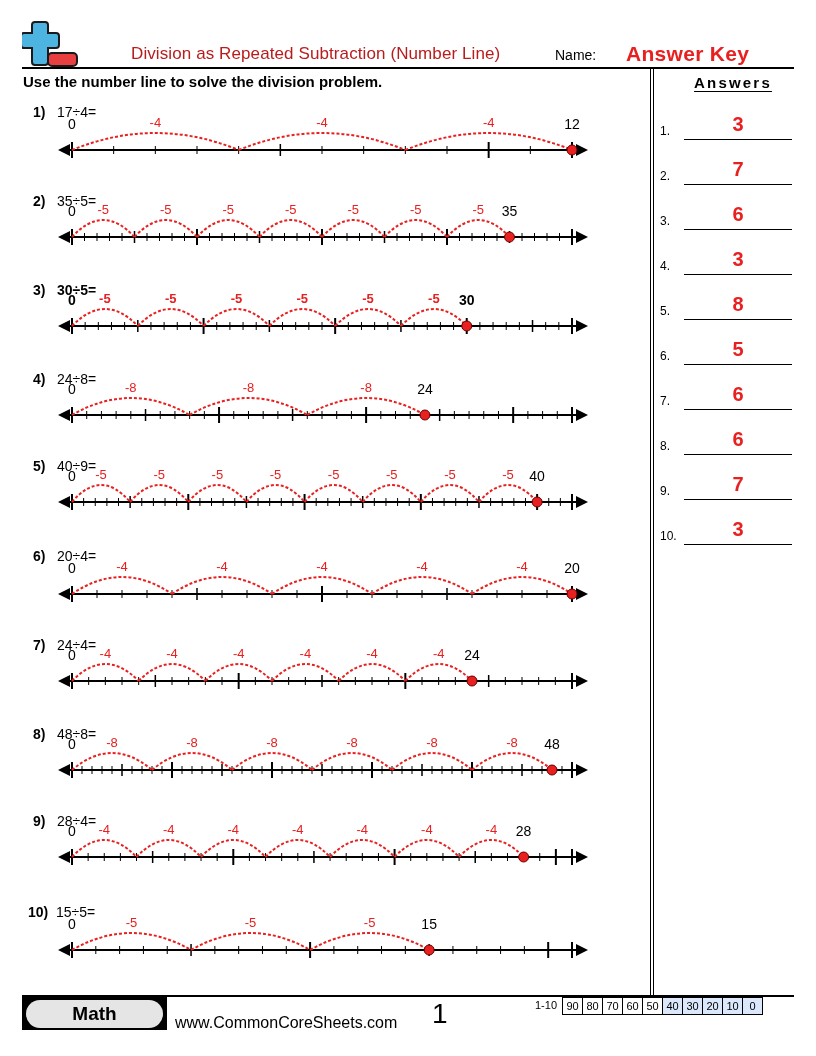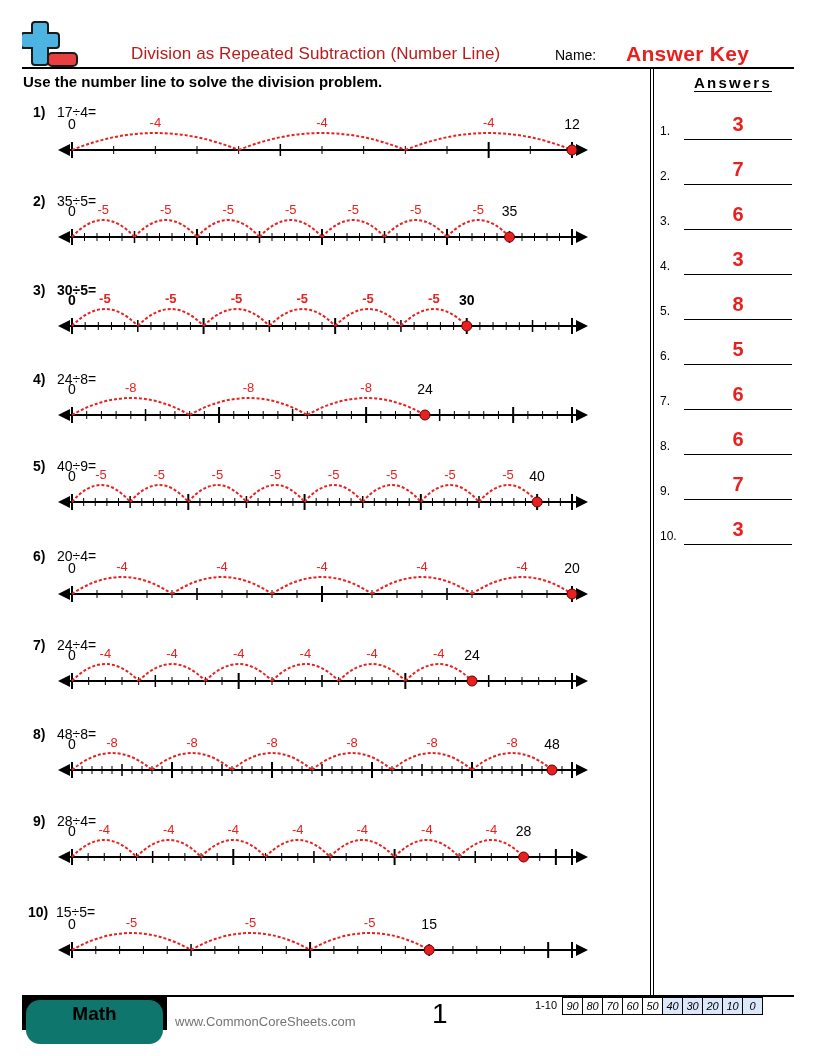--- a/index.html
+++ b/index.html
@@ -16,25 +16,25 @@
   .ans-num{position:absolute;left:0;bottom:2px;font-size:12px;}
   .ans-line{position:absolute;left:24px;right:8px;bottom:0;height:1.5px;background:#000;}
   .ans-val{position:absolute;left:24px;right:8px;bottom:4px;text-align:center;font-size:20px;font-weight:bold;color:#e8201f;}
   .problem{position:absolute;left:0;width:640px;height:80px;}
   .p-label{position:absolute;left:33px;top:0;font-size:14px;}
   .p-label b{display:inline-block;width:24px;}
   .p-label.ten b{width:28px;margin-left:-5px;}
   .nl{position:absolute;left:0;top:0;}
   .footer-rule{position:absolute;left:22px;top:995px;width:772px;height:2px;background:#000;}
   .math-box{position:absolute;left:22px;top:997px;width:145px;height:33px;background:#000;}
-  .math-pill{position:absolute;left:26px;top:1000px;width:137px;height:44px;background:#0f766e;border-radius:14px;text-align:center;font-size:19px;font-weight:bold;line-height:28px;}
-  .site{position:absolute;left:175px;top:1014px;font-size:13px;color:#737373;}
+  .math-pill{position:absolute;left:26px;top:1000px;width:137px;height:28px;background:#e5e5e5;border-radius:14px;text-align:center;font-size:19px;font-weight:bold;line-height:28px;}
+  .site{position:absolute;left:175px;top:1014px;font-size:16px;color:#000000;}
   .page-num{position:absolute;left:432px;top:998px;font-size:28px;}
   .score-label{position:absolute;left:535px;top:999px;font-size:11px;}
-  .score-table{position:absolute;left:562px;top:997px;border-collapse:collapse;font-style:italic;}
+  .score-table{position:absolute;left:562px;top:997px;border-collapse:collapse;}
   .score-table td{border:1px solid #000;font-size:11px;padding:0;width:19px;height:16px;text-align:center;}
   .score-table td.blue{background:#dbe8fb;}
 </style>
 </head>
 <body>
 
 <svg class="logo" viewBox="0 0 56 50">
   <path d="M13 2 h10 a3 3 0 0 1 3 3 v8 h8 a3 3 0 0 1 3 3 v9 a3 3 0 0 1 -3 3 h-8 v14 a3 3 0 0 1 -3 3 h-10 a3 3 0 0 1 -3 -3 v-14 h-8 a3 3 0 0 1 -3 -3 v-9 a3 3 0 0 1 3 -3 h8 v-8 a3 3 0 0 1 3 -3z" fill="#4db3e0" stroke="#1a1a1a" stroke-width="2"></path>
   <rect x="26" y="33" width="29" height="13" rx="4" fill="#e84040" stroke="#1a1a1a" stroke-width="2"></rect>
 </svg>

